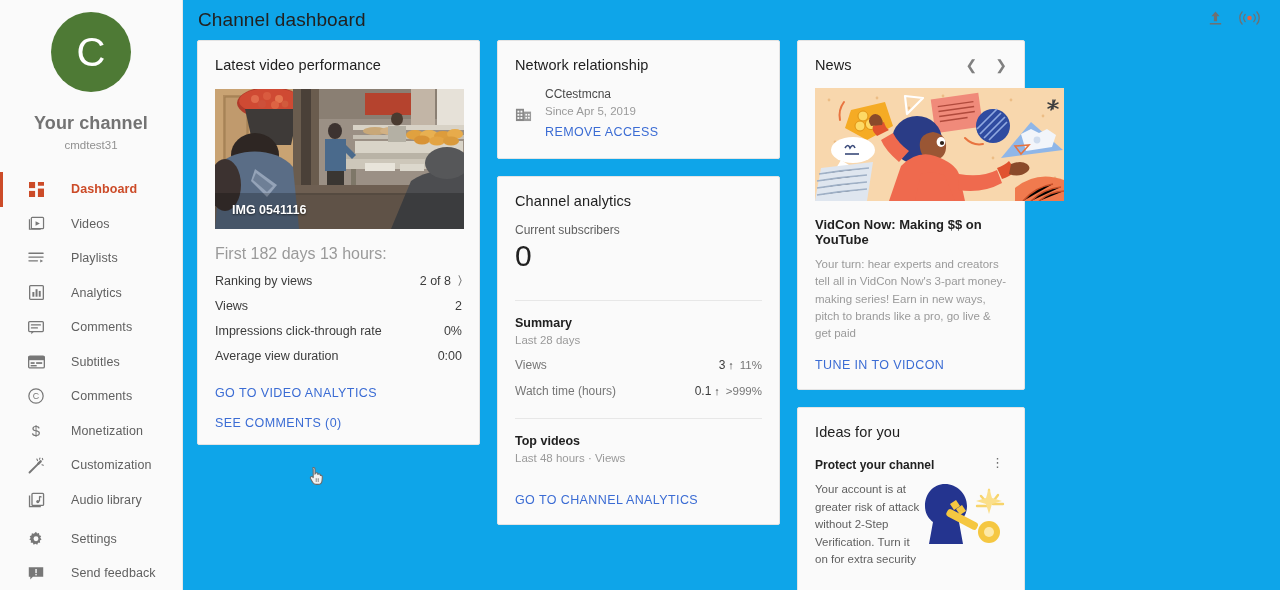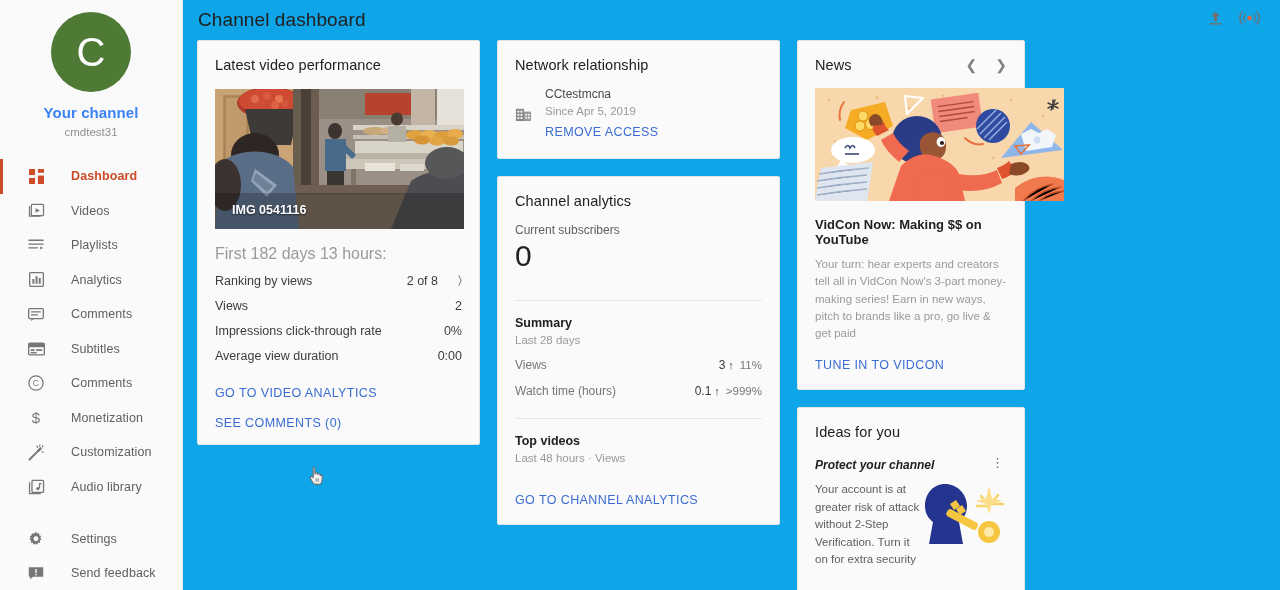--- a/index.html
+++ b/index.html
@@ -28,22 +28,22 @@
   }
   .avatar {
     width: 80px; height: 80px; border-radius: 50%;
     background: #4e7a35;
     color: #fff;
     display: flex; align-items: center; justify-content: center;
     font-size: 40px; font-weight: 400; line-height: 1;
     letter-spacing: 0;
   }
   .channel-name {
-    margin-top: 12px;
-    font-size: 15px; font-weight: 600; color: #3b82f6; letter-spacing: .1px;
+    margin-top: 21px;
+    font-size: 18px; font-weight: 600; color: #737373; letter-spacing: .1px;
   }
   .channel-handle {
     margin-top: 5px;
     font-size: 11.5px; color: #909090;
   }
   .nav { margin-top: 21px; }
   .nav-item {
     height: 34.5px;
     display: flex; align-items: center;
     padding-left: 25px;
@@ -127,21 +127,21 @@
   .first-days {
     margin-top: 16px;
     font-size: 16px; color: #9a9a9a;
   }
   .stat-row {
     display: flex; align-items: center; justify-content: space-between;
     margin-top: 11px;
     font-size: 12.5px; color: #3c3c3c;
   }
   .stat-row .k { color: #3c3c3c; }
-  .stat-row .v { color: #3c3c3c; display: flex; align-items: flex-start; gap: 20px; }
+  .stat-row .v { color: #3c3c3c; display: flex; align-items: flex-start; gap: 7px; }
   .chev { color: #707070; font-size: 12px; line-height: 1; }
   .link {
     color: #3b6cd4; font-size: 12.5px; font-weight: 500;
     letter-spacing: .4px; cursor: pointer; display: inline-block;
   }
   .lvp-links { margin-top: 23px; display: flex; flex-direction: column; gap: 16px; }
 
   
   .net { padding: 16px 17px 18px 17px; }
   .net-body { display: flex; margin-top: 14px; align-items: flex-start; }
@@ -173,21 +173,21 @@
   .news-head { display: flex; align-items: center; justify-content: space-between; }
   .news-nav { display: flex; gap: 18px; }
   .news-arrow { color: #808080; font-size: 14px; cursor: pointer; line-height: 1; }
   .news-img { margin-top: 15px; width: 249px; height: 113px; overflow: hidden; position: relative; background: #f6d5ac; }
   .news-title { margin-top: 16px; font-size: 13px; font-weight: 600; color: #212121; }
   .news-desc { margin-top: 9px; font-size: 11.5px; color: #9a9a9a; line-height: 1.5; }
   .news .link { margin-top: 16px; }
 
   
   .ideas { padding: 16px 17px 16px 17px; position: relative; }
-  .idea-head { display: flex; align-items: flex-start; justify-content: space-between; margin-top: 18px; font-style: italic; }
+  .idea-head { display: flex; align-items: flex-start; justify-content: space-between; margin-top: 18px; }
   .idea-sub { font-size: 12px; font-weight: 600; color: #212121; }
   .kebab { color: #707070; font-size: 13px; line-height: .7; cursor: pointer; padding: 0 3px; letter-spacing: 0; }
   .idea-body { display: flex; align-items: flex-start; }
   .idea-text { margin-top: 9px; font-size: 11.5px; color: #5f5f5f; line-height: 1.52; width: 150px; }
   .idea-art { margin-left: 2px; margin-top: 10px; }
   .ideas .link { margin-top: 34px; display: block; }
 
   
   .cursor { position: absolute; left: 126px; top: 466px; z-index: 50; pointer-events: none; }
 </style>

